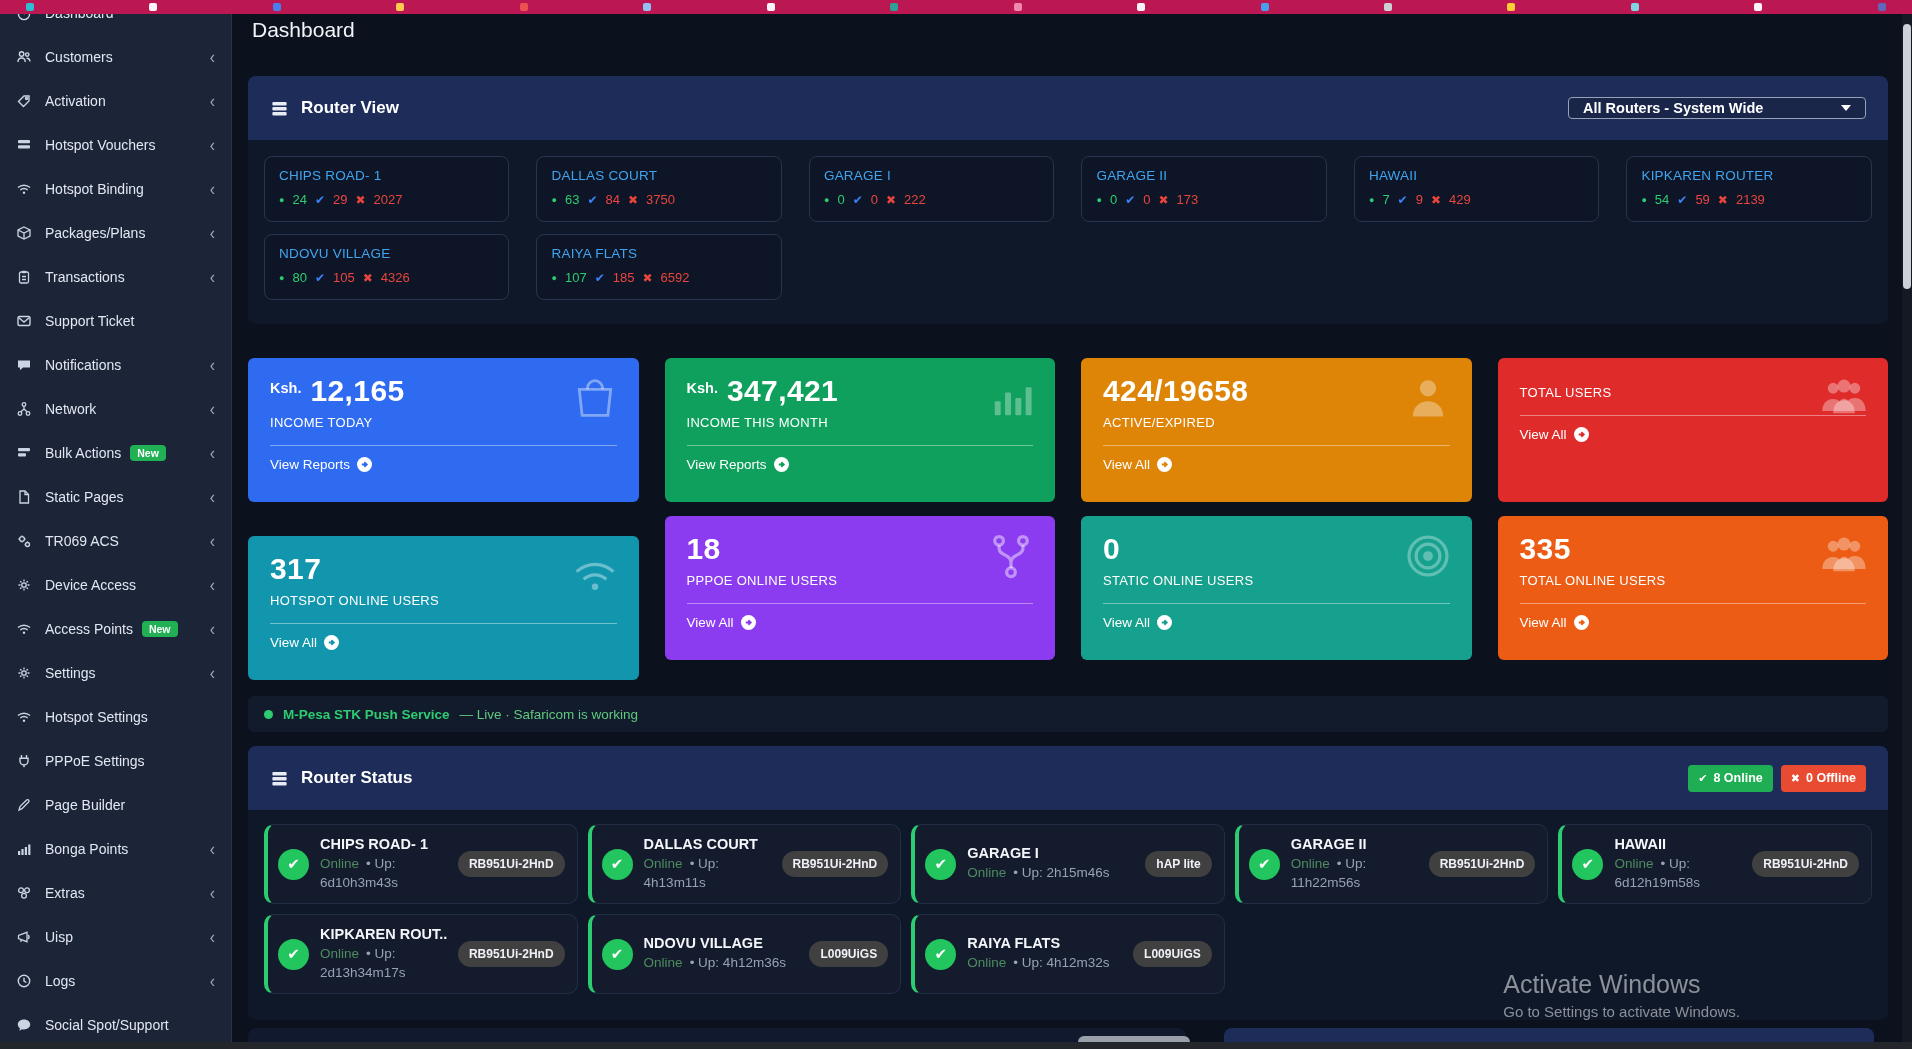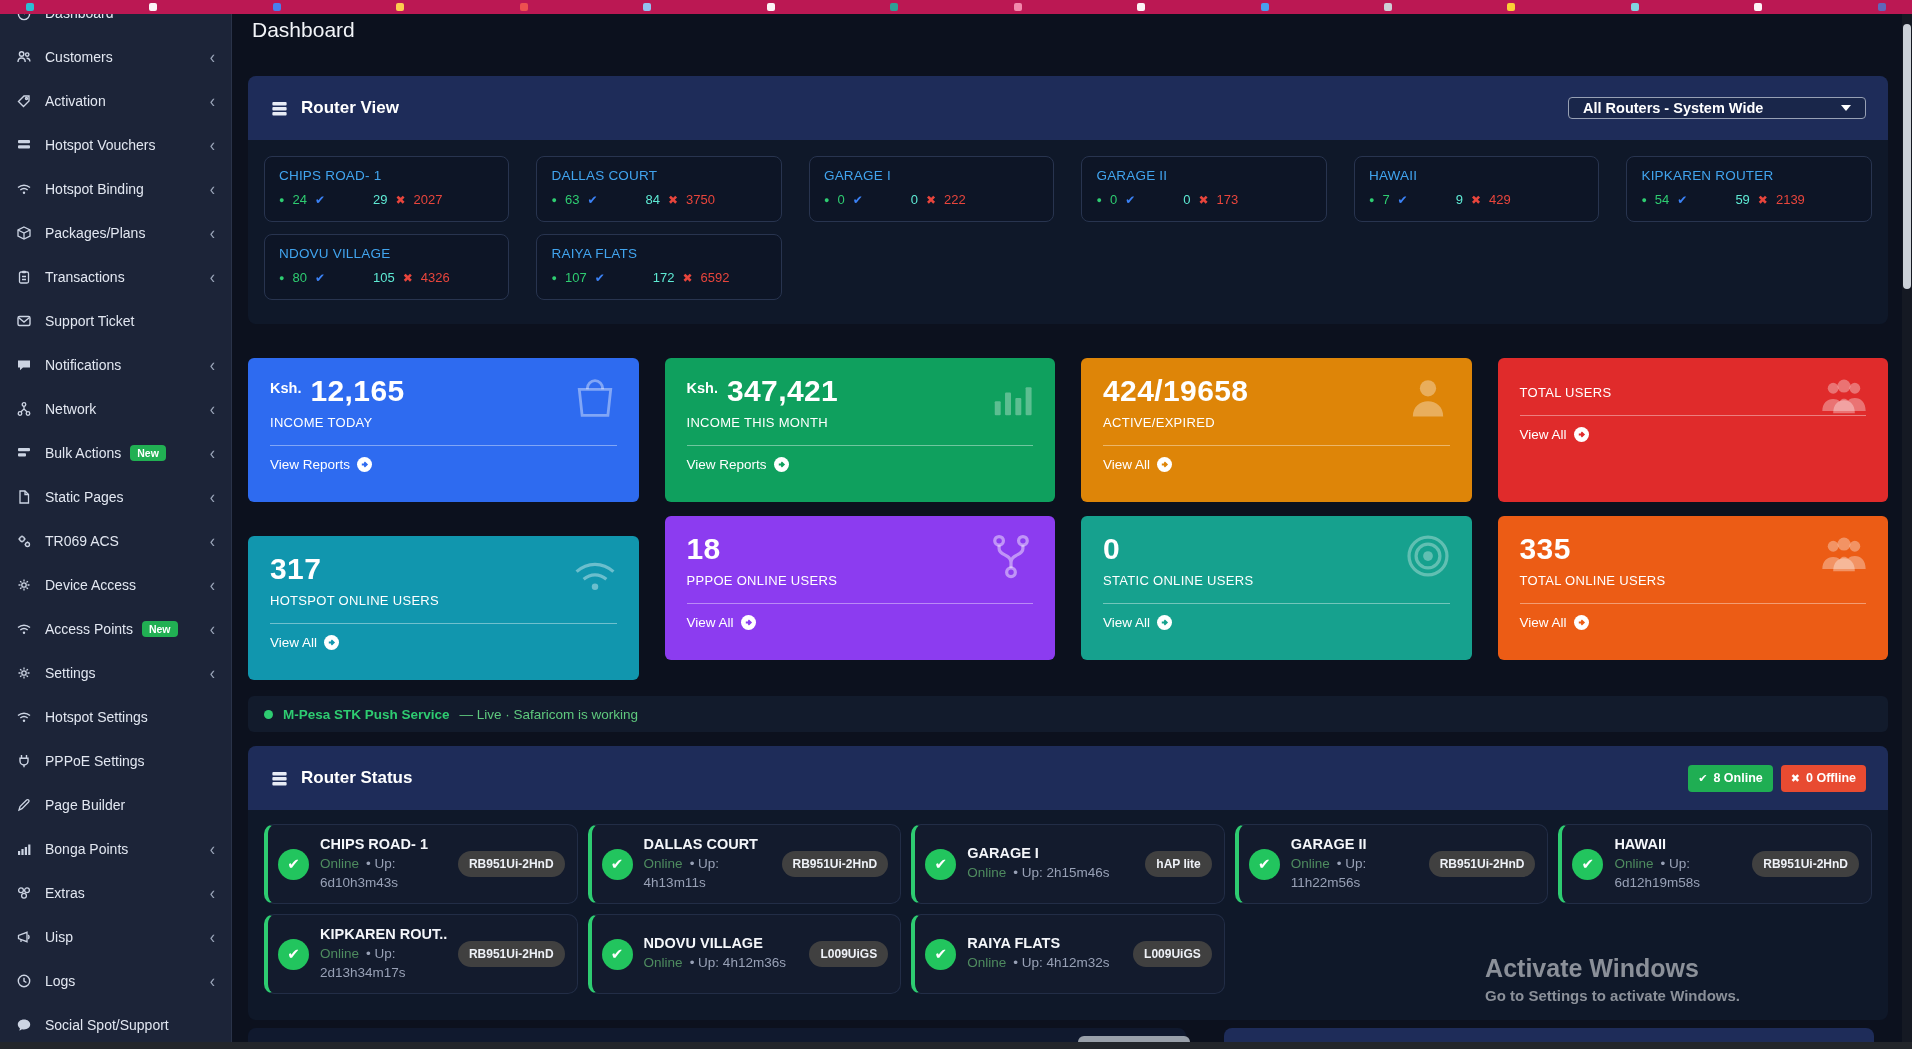--- a/index.html
+++ b/index.html
@@ -41,21 +41,21 @@
     border:1px solid #97a0b4;border-radius:4px;color:#fff;font-weight:bold;font-size:14.5px;
     display:flex;align-items:center;padding:0 14px;cursor:pointer;}
   .rv-select .caret{margin-left:auto;width:0;height:0;border-left:5px solid transparent;
     border-right:5px solid transparent;border-top:6px solid #fff;}
   .rv-body{padding:16px 16px 24px;display:flex;flex-wrap:wrap;gap:12px 27px;}
   .rcard{width:calc((100% - 135px)/6);height:66px;background:#0d1526;border:1px solid #28344f;
     border-radius:8px;padding:11px 14px;cursor:pointer;}
   .rname{color:#41a4ee;font-size:13.5px;letter-spacing:.2px;white-space:nowrap;overflow:hidden;}
   .rstats{margin-top:9px;font-size:13px;display:flex;align-items:center;gap:8px;}
   .dotg{color:#2ecc71;font-size:9px;} .numg{color:#2ecc71;}
-  .chkb{color:#3b82f6;font-size:12px;font-weight:bold;} .numb{color:#5eead4;margin-left:40px;}
+  .chkb{color:#3b82f6;font-size:12px;font-weight:bold;} .numb{color:#ef4444;}
   .xr{color:#e8453c;font-size:12px;font-weight:bold;} .numr{color:#e8453c;}
 
   
   .stats-row{display:flex;gap:26px;margin-top:34px;}
   .stats-row.second{margin-top:14px;}
   .scard{flex:1;height:144px;border-radius:6px;position:relative;color:#fff;
     padding:18px 22px 0;overflow:hidden;}
   .sval-row{display:flex;align-items:flex-start;gap:9px;}
   .kprefix{font-size:14.5px;font-weight:bold;margin-top:4px;}
   .sval{font-size:30px;font-weight:bold;line-height:1;letter-spacing:.4px;}
@@ -88,21 +88,21 @@
     padding:0 12px 0 10px;gap:11px;}
   .stcheck{width:31px;height:31px;border-radius:50%;background:#22c55e;color:#fff;
     font-size:15px;font-weight:bold;display:flex;align-items:center;justify-content:center;flex:none;}
   .stinfo{flex:1;min-width:0;}
   .stname{color:#f4f6fa;font-size:14.5px;font-weight:bold;white-space:nowrap;overflow:hidden;}
   .stmeta{font-size:13.5px;color:#98a1b6;margin-top:3px;line-height:1.35;}
   .stmeta .on{color:#4e8b5f;margin-right:7px;}
   .stmeta .up::before{content:"• ";}
   .stpill{background:#404040;border-radius:13px;padding:6px 11px;color:#eef1f7;
     font-size:12px;font-weight:bold;flex:none;white-space:nowrap;}
-  .watermark{position:absolute;right:148px;bottom:16px;color:#8b9099;font-weight:bold;}
+  .watermark{position:absolute;right:148px;bottom:0;color:#8b9099;}
   .wm1{font-size:25px;} .wm2{font-size:15px;margin-top:4px;}
 
   
   .bottom-row{display:flex;margin-top:8px;gap:38px;}
   .bp-left{width:938px;height:40px;background:#10192e;border-radius:8px 8px 0 0;position:relative;flex:none;}
   .bp-tab{position:absolute;right:-4px;top:8px;width:112px;height:32px;background:#99a0aa;
     border-radius:6px 6px 0 0;display:flex;gap:7px;padding:9px 9px 0;}
   .bp-btn{width:40px;height:16px;background:#3ed3d4;border-radius:3px;cursor:pointer;}
   .bp-right{flex:1;height:40px;background:#1e2c59;border-radius:8px 8px 0 0;margin-right:14px;}
 
@@ -643,21 +643,21 @@
               <span class="numr">4326</span>
             </div>
           </div>
 
           <div class="rcard">
             <div class="rname">RAIYA FLATS</div>
             <div class="rstats">
               <span class="dotg">●</span>
               <span class="numg">107</span>
               <span class="chkb">✔</span>
-              <span class="numb">172</span>
+              <span class="numb">185</span>
               <span class="xr">✖</span>
               <span class="numr">6592</span>
             </div>
           </div>
         </div>
     </div>
 
     <div class="stats-row">
       <div class="scard" style="background: rgb(46, 107, 240);">
         <div class="sval-row">

